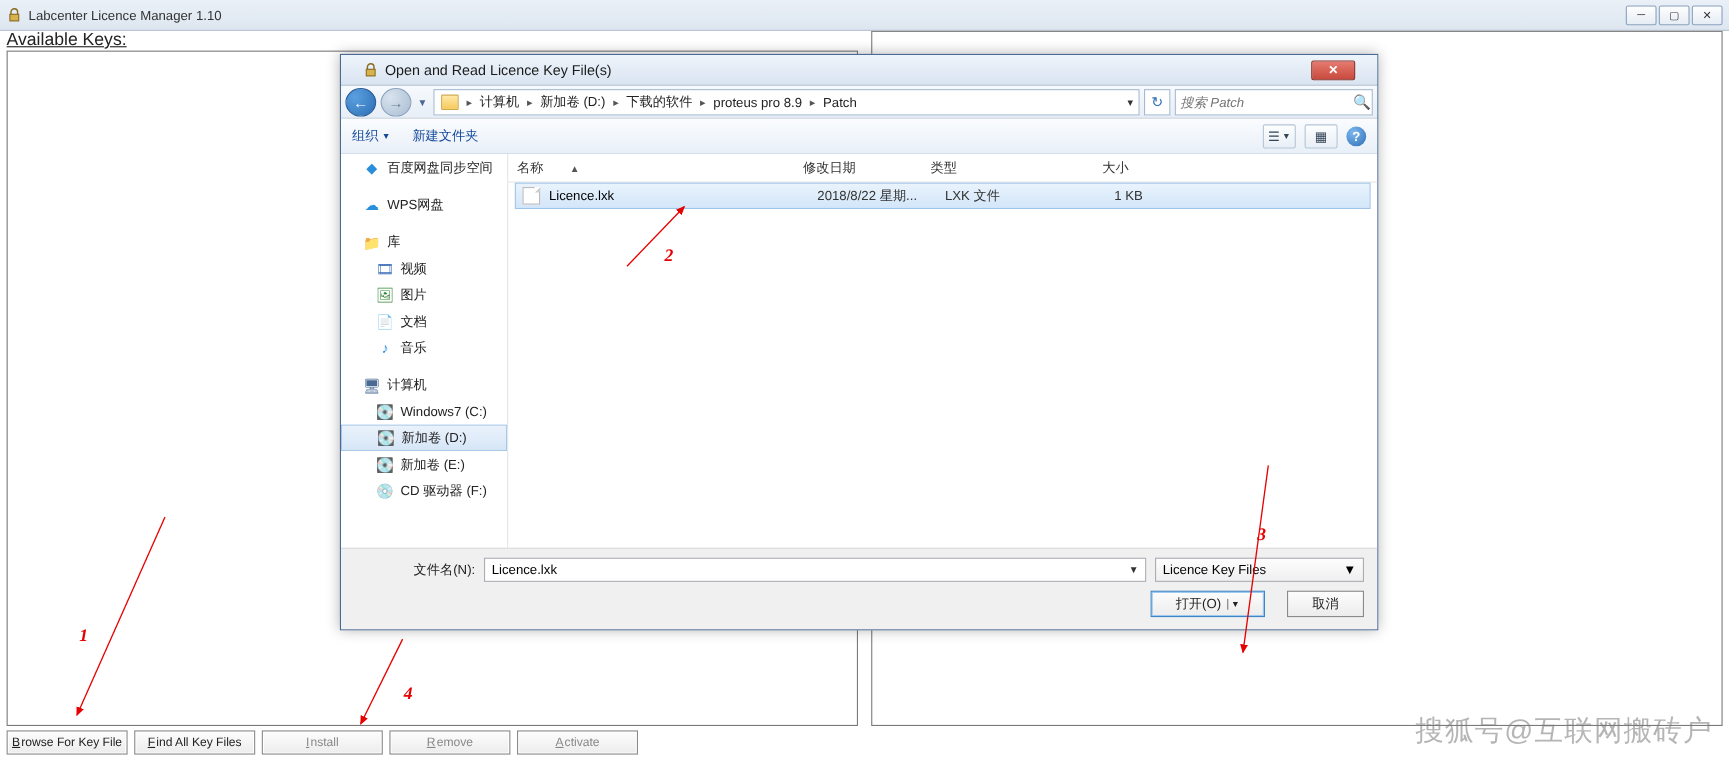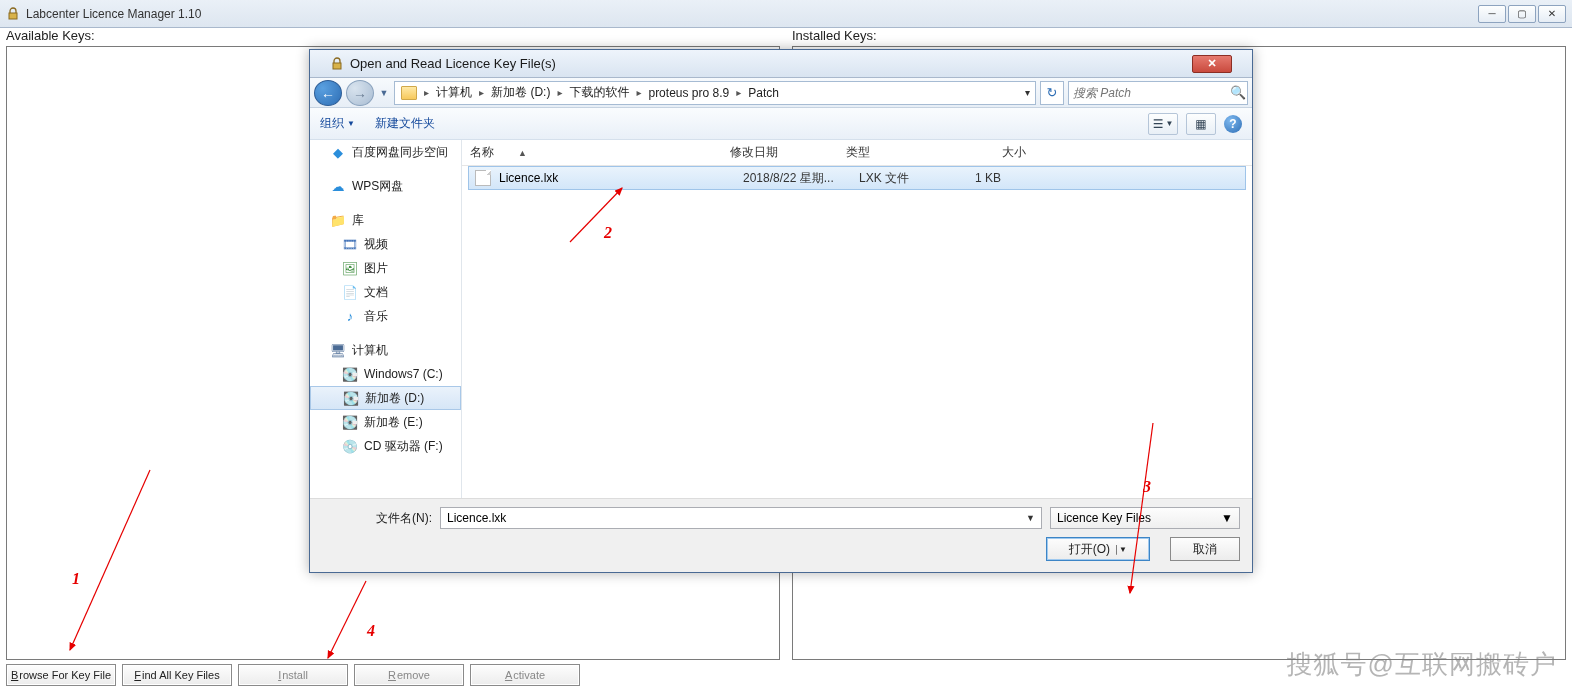--- a/index.html
+++ b/index.html
@@ -8,21 +8,21 @@
 
 .main-window { width: 100%; height: 100%; background: #fff; }
 .main-titlebar { height: 28px; background: linear-gradient(#eaf0f7, #dde6f0); border-bottom: 1px solid #a9b8cc; display: flex; align-items: center; padding: 0 6px; }
 .lock-icon { display: inline-block; width: 14px; height: 14px; margin-right: 6px; }
 .main-titlebar .title { flex: 1; color: #333; }
 .winbtns { display: flex; gap: 2px; }
 .winbtn { width: 28px; height: 18px; border: 1px solid #8da3bf; background: linear-gradient(#fdfefe, #e6edf5); display: flex; align-items: center; justify-content: center; font-size: 10px; color: #333; border-radius: 2px; }
 
 .main-body { display: flex; height: calc(100% - 28px - 30px); }
 .panel-left, .panel-right { flex: 1; display: flex; flex-direction: column; }
-.panel-label { height: 18px; padding: 0 6px; color: #222; font-size: 13px; }
+.panel-label { height: 18px; padding: 0 6px; color: #222; font-size: 16px; text-decoration: underline; }
 .panel-box { flex: 1; margin: 0 6px; border: 1px solid #7a7a7a; background: #fff; }
 
 .main-buttons { height: 30px; display: flex; align-items: center; padding: 0 6px; gap: 6px; }
 .pbtn { width: 110px; height: 22px; border: 1px solid #8a8a8a; background: linear-gradient(#fdfdfd, #ececec); color: #222; font-size: 11px; display: flex; align-items: center; justify-content: center; box-shadow: 0 0 0 1px #fff inset; }
 .pbtn span.u { text-decoration: underline; margin-right: 1px; }
 .pbtn.disabled { color: #888; }
 
 
 .dialog { position: absolute; left: 309px; top: 49px; width: 944px; height: 524px; border: 1px solid #4a6a94; background: #f0f0f0; box-shadow: 0 0 12px rgba(0,0,0,0.3); }
 .dlg-titlebar { height: 28px; background: linear-gradient(#eef4fb, #d9e4f1); display: flex; align-items: center; padding: 0 20px; border-bottom: 1px solid #a9b8cc; }
@@ -63,21 +63,21 @@
 .fh-name .sort { font-size: 9px; color: #555; }
 .fh-date { width: 116px; }
 .fh-type { width: 116px; }
 .fh-size { width: 80px; text-align: right; }
 .file-row { height: 24px; display: flex; align-items: center; background: linear-gradient(#e9f3fc, #d3e6f9); border: 1px solid #9fc4e9; margin: 0 6px; }
 .file-row .fico { width: 16px; height: 16px; border: 1px solid #bbb; background: #fff; margin: 0 6px; position: relative; }
 .file-row .fico::after { content: ''; position: absolute; right: -1px; top: -1px; width: 5px; height: 5px; background: linear-gradient(135deg, #fff 50%, #ccc 50%); }
 .fr-name { width: 238px; padding-left: 2px; }
 .fr-date { width: 116px; padding: 0 8px; color: #333; }
 .fr-type { width: 116px; padding: 0 8px; color: #333; }
-.fr-size { width: 80px; padding: 0 8px; color: #333; }
+.fr-size { width: 80px; text-align: right; padding: 0 8px; color: #333; }
 
 .dlg-footer { height: 74px; background: #f0f0f0; border-top: 1px solid #dcdcdc; padding: 8px 12px; display: flex; flex-direction: column; gap: 8px; }
 .footer-row1 { display: flex; align-items: center; gap: 8px; }
 .fn-label { width: 110px; text-align: right; color: #222; }
 .fn-input { flex: 1; height: 22px; border: 1px solid #abadb3; background: #fff; padding: 0 6px; display: flex; align-items: center; justify-content: space-between; }
 .fn-input .dd { font-size: 9px; color: #333; }
 .filter-select { width: 190px; height: 22px; border: 1px solid #abadb3; background: linear-gradient(#fdfdfd, #efefef); padding: 0 6px; display: flex; align-items: center; justify-content: space-between; }
 .footer-row2 { display: flex; justify-content: flex-end; gap: 20px; }
 .dlg-btn { height: 24px; padding: 0 22px; border: 1px solid #8a8a8a; background: linear-gradient(#fdfdfd, #ececec); display: flex; align-items: center; font-size: 12px; color: #222; }
 .dlg-btn.primary { border: 1px solid #3d85c6; box-shadow: 0 0 0 1px #9fc9ef inset; }
@@ -104,21 +104,20 @@
       <div class="winbtn">▢</div>
       <div class="winbtn">✕</div>
     </div>
   </div>
   <div class="main-body">
     <div class="panel-left">
       <div class="panel-label">Available Keys:</div>
       <div class="panel-box"></div>
     </div>
     <div class="panel-right">
-      <div class="panel-label">Installed Keys:</div>
       <div class="panel-box"></div>
     </div>
   </div>
   <div class="main-buttons">
     <div class="pbtn">
         <span class="u">B</span>
         <span>rowse For Key File</span>
       </div>
     <div class="pbtn">
         <span class="u">F</span>

